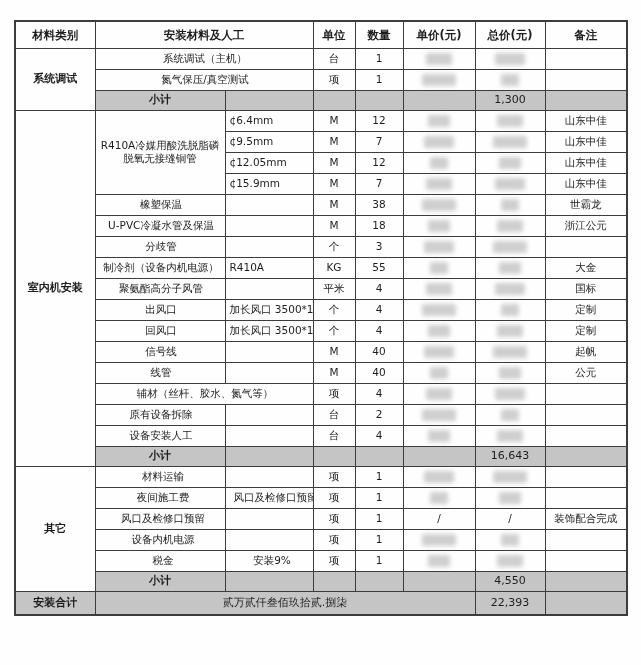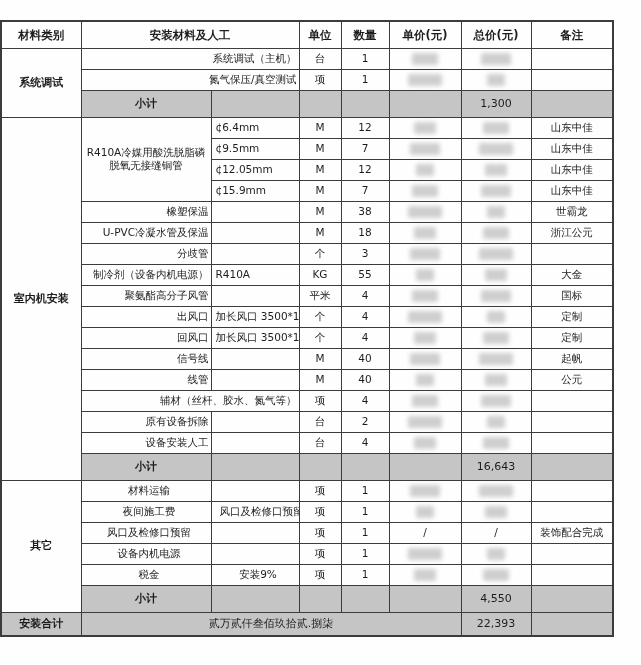--- a/index.html
+++ b/index.html
@@ -9,21 +9,21 @@
     background: #ffffff;
     font-family: "DejaVu Sans", "Liberation Sans", sans-serif;
   }
   .page {
     position: relative;
     width: 641px; height: 665px;
     background: #fefefe;
   }
   table.quote {
     position: absolute;
-    left: 0; top: 20px;
+    left: 14px; top: 20px;
     width: 612px;
     border-collapse: collapse;
     table-layout: fixed;
     border: 2px solid var(--border, #3c3c3c);
   }
   th, td {
     border: 1px solid var(--border, #3c3c3c);
     color: #1d1d1d;
     font-size: 10.5px;
     text-align: center;
@@ -32,28 +32,28 @@
     overflow: hidden;
     height: 21px;
     line-height: 1.25;
   }
   th {
     height: 27px;
     font-size: 11.5px;
     font-weight: bold;
   }
   td.cat-cell { font-weight: bold; font-size: 11px; }
-  td.item-cell { text-align: right; white-space: nowrap; padding-left: 4px; }
+  td.item-cell { text-align: center; white-space: nowrap; padding-left: 4px; }
   td.item-merged { text-align: center; white-space: normal; padding: 8px 3px; }
   td.spec-cell { text-align: left; white-space: nowrap; padding-left: 4px; }
   tr.center-items td.item-cell,
   tr.center-items td.spec-cell { text-align: center; padding-left: 8px; }
   tr.subtotal-row td {
     background: var(--subtotal-bg, #c5c5c5);
-    height: 27px;
+    height: 20px;
   }
   tr.subtotal-row td.sub-label { font-weight: bold; font-size: 11px; }
   tr.subtotal-row td.sub-value { font-size: 11px; }
   tr.total-row td {
     background: var(--subtotal-bg, #c5c5c5);
     height: 24px;
   }
   tr.total-row td.cat-cell { font-weight: bold; margin-top: 36px; }
   tr.total-row td.words-cell { font-size: 11px; }
   tr.total-row td.amount-cell { font-size: 11px; }

